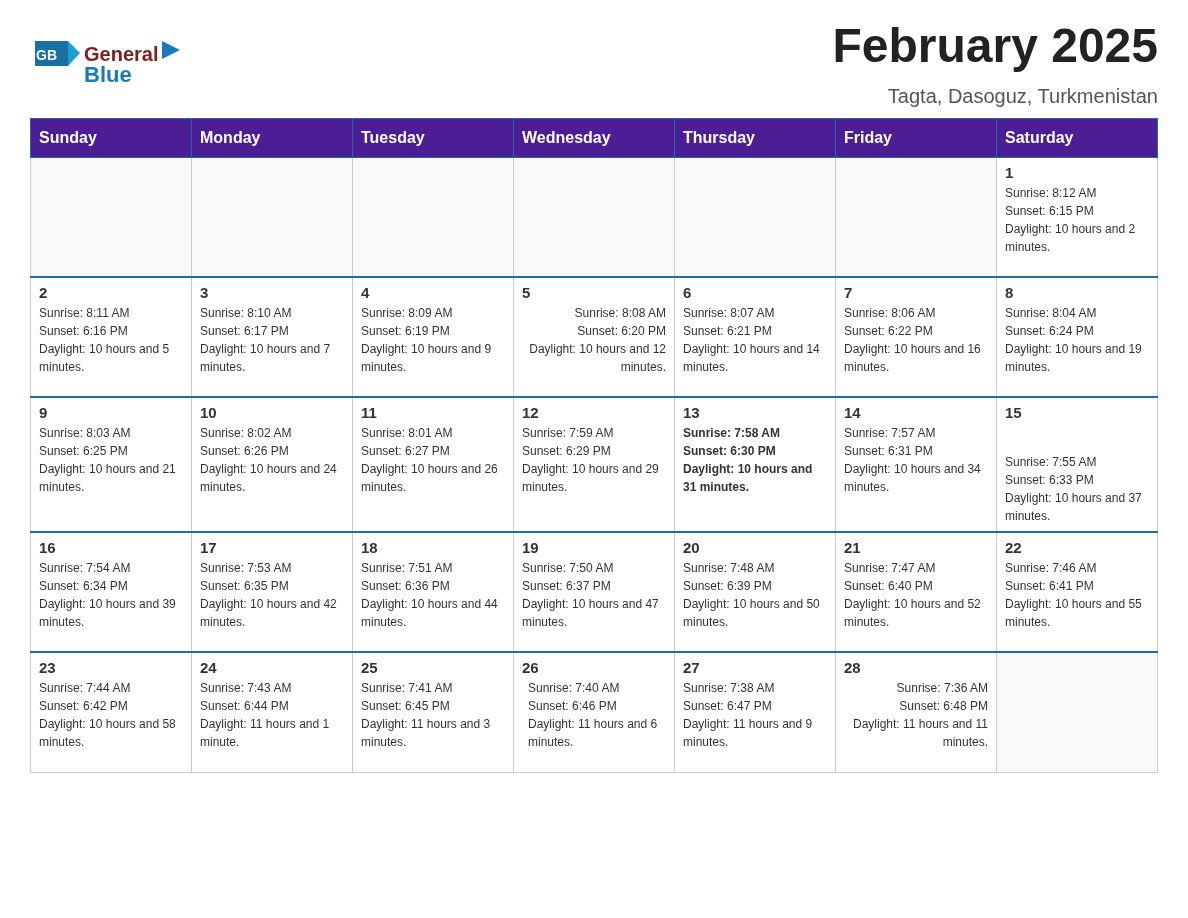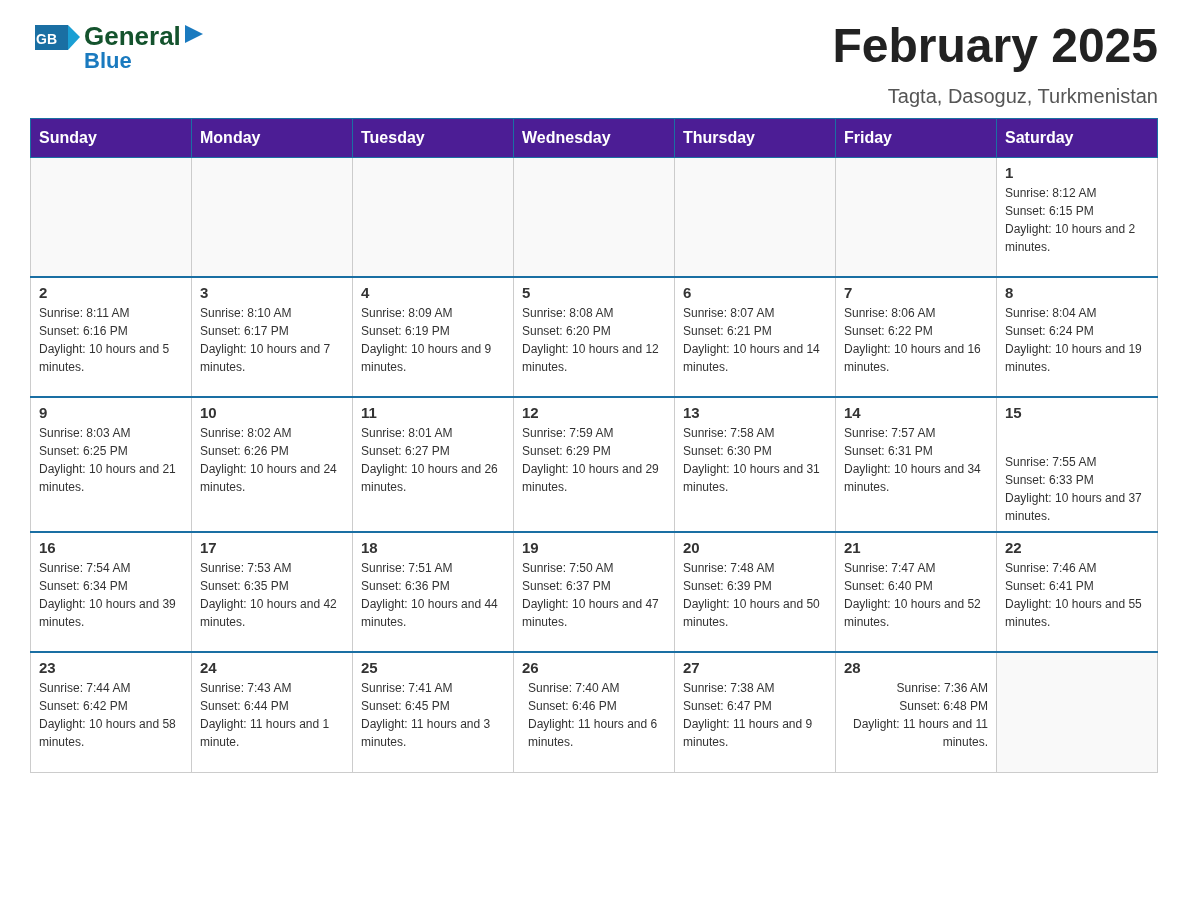--- a/index.html
+++ b/index.html
@@ -6,32 +6,32 @@
     body {
       font-family: Arial, sans-serif;
       background: #fff;
       width: 1188px;
       min-height: 918px;
       padding: 20px 30px;
     }
     .header {
       display: flex;
       justify-content: space-between;
-      align-items: flex-start;
+      align-items: center;
       margin-bottom: 10px;
     }
     .logo {
       display: flex;
       align-items: center;
       gap: 4px;
     }
     .logo-text-general {
-      font-size: 26px;
-      font-weight: bold;
-      color: #14532d;
+      font-size: 20px;
+      font-weight: bold;
+      color: #7f1d1d;
     }
     .logo-text-blue {
       font-size: 22px;
       font-weight: bold;
       color: #1a7abf;
     }
     .title-block {
       text-align: right;
     }
     .calendar-title {
@@ -157,21 +157,21 @@
 Daylight: 10 hours and 7 minutes.</div>
         </td>
         <td>
           <span class="day-number">4</span>
           <div class="day-info" style="white-space: pre-line;">Sunrise: 8:09 AM
 Sunset: 6:19 PM
 Daylight: 10 hours and 9 minutes.</div>
         </td>
         <td>
           <span class="day-number">5</span>
-          <div class="day-info" style="white-space: pre-line;">Sunrise: 8:08 AM
+          <div class="day-info" style="white-space: pre-line; text-align: right;">Sunrise: 8:08 AM
 Sunset: 6:20 PM
 Daylight: 10 hours and 12 minutes.</div>
         </td>
         <td>
           <span class="day-number">6</span>
           <div class="day-info" style="white-space: pre-line;">Sunrise: 8:07 AM
 Sunset: 6:21 PM
 Daylight: 10 hours and 14 minutes.</div>
         </td>
         <td>
@@ -207,21 +207,21 @@
 Daylight: 10 hours and 26 minutes.</div>
         </td>
         <td>
           <span class="day-number">12</span>
           <div class="day-info" style="white-space: pre-line;">Sunrise: 7:59 AM
 Sunset: 6:29 PM
 Daylight: 10 hours and 29 minutes.</div>
         </td>
         <td>
           <span class="day-number">13</span>
-          <div class="day-info" style="white-space: pre-line;">Sunrise: 7:58 AM
+          <div class="day-info" style="white-space: pre-line; font-weight: bold;">Sunrise: 7:58 AM
 Sunset: 6:30 PM
 Daylight: 10 hours and 31 minutes.</div>
         </td>
         <td>
           <span class="day-number">14</span>
           <div class="day-info" style="white-space: pre-line;">Sunrise: 7:57 AM
 Sunset: 6:31 PM
 Daylight: 10 hours and 34 minutes.</div>
         </td>
         <td>

